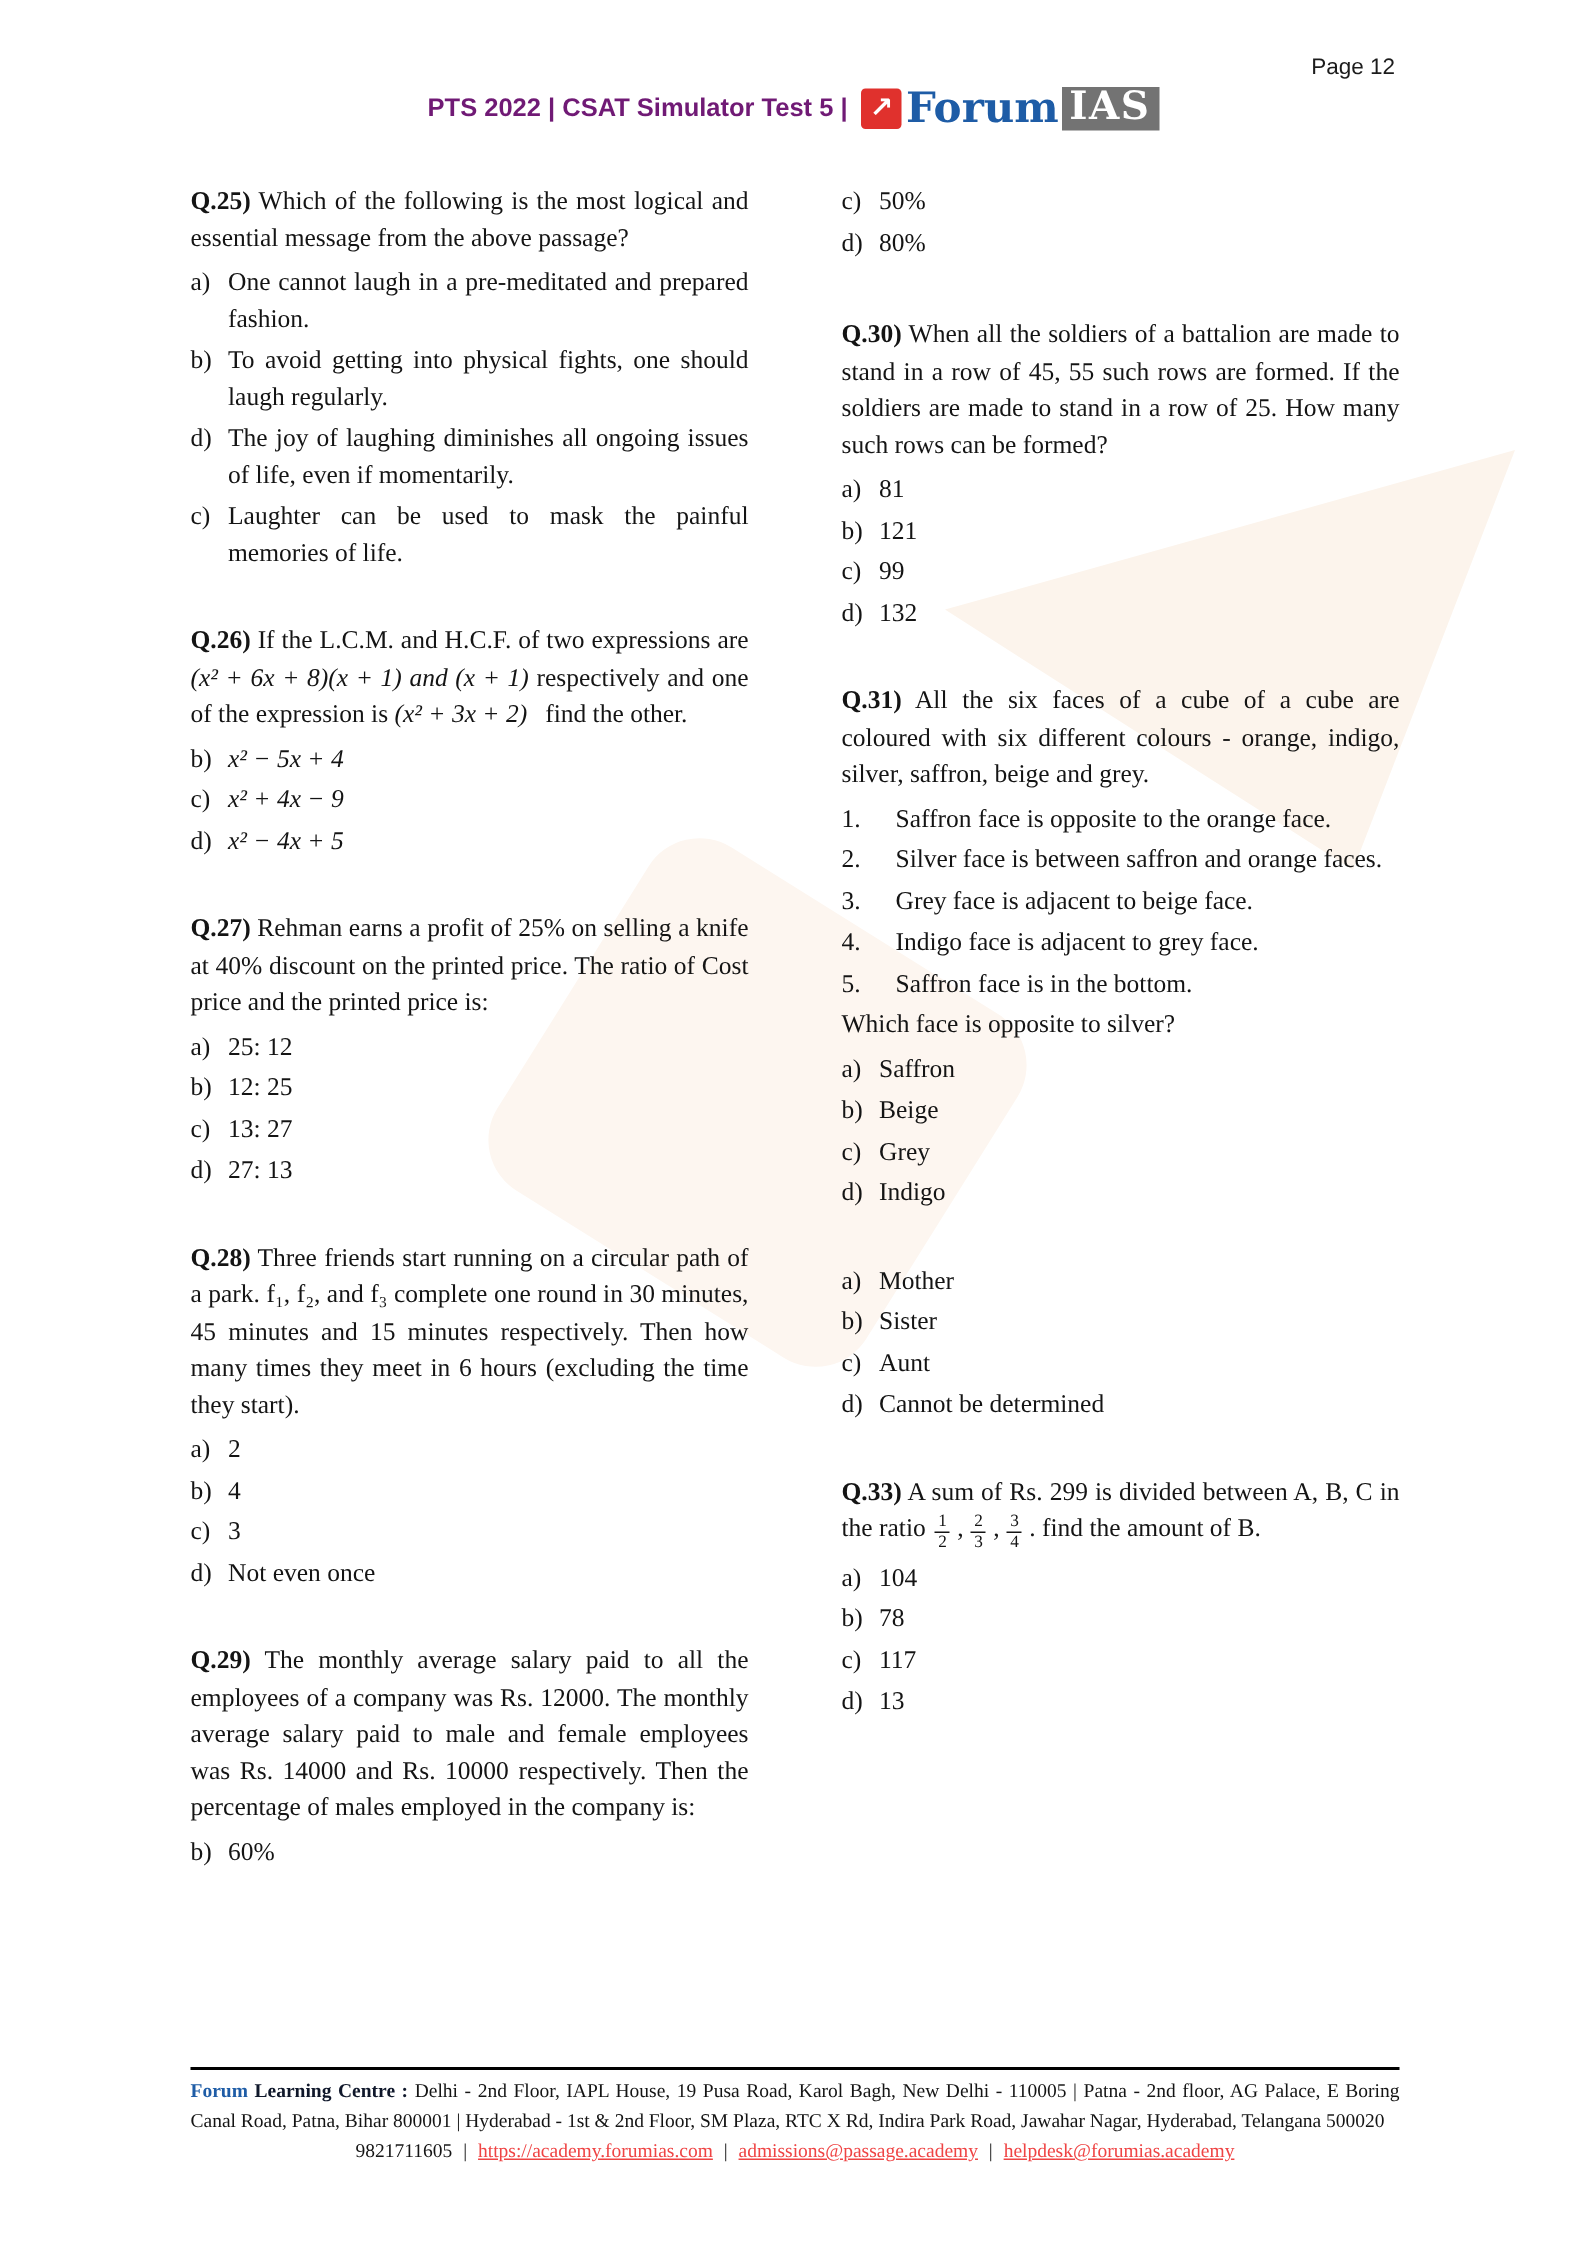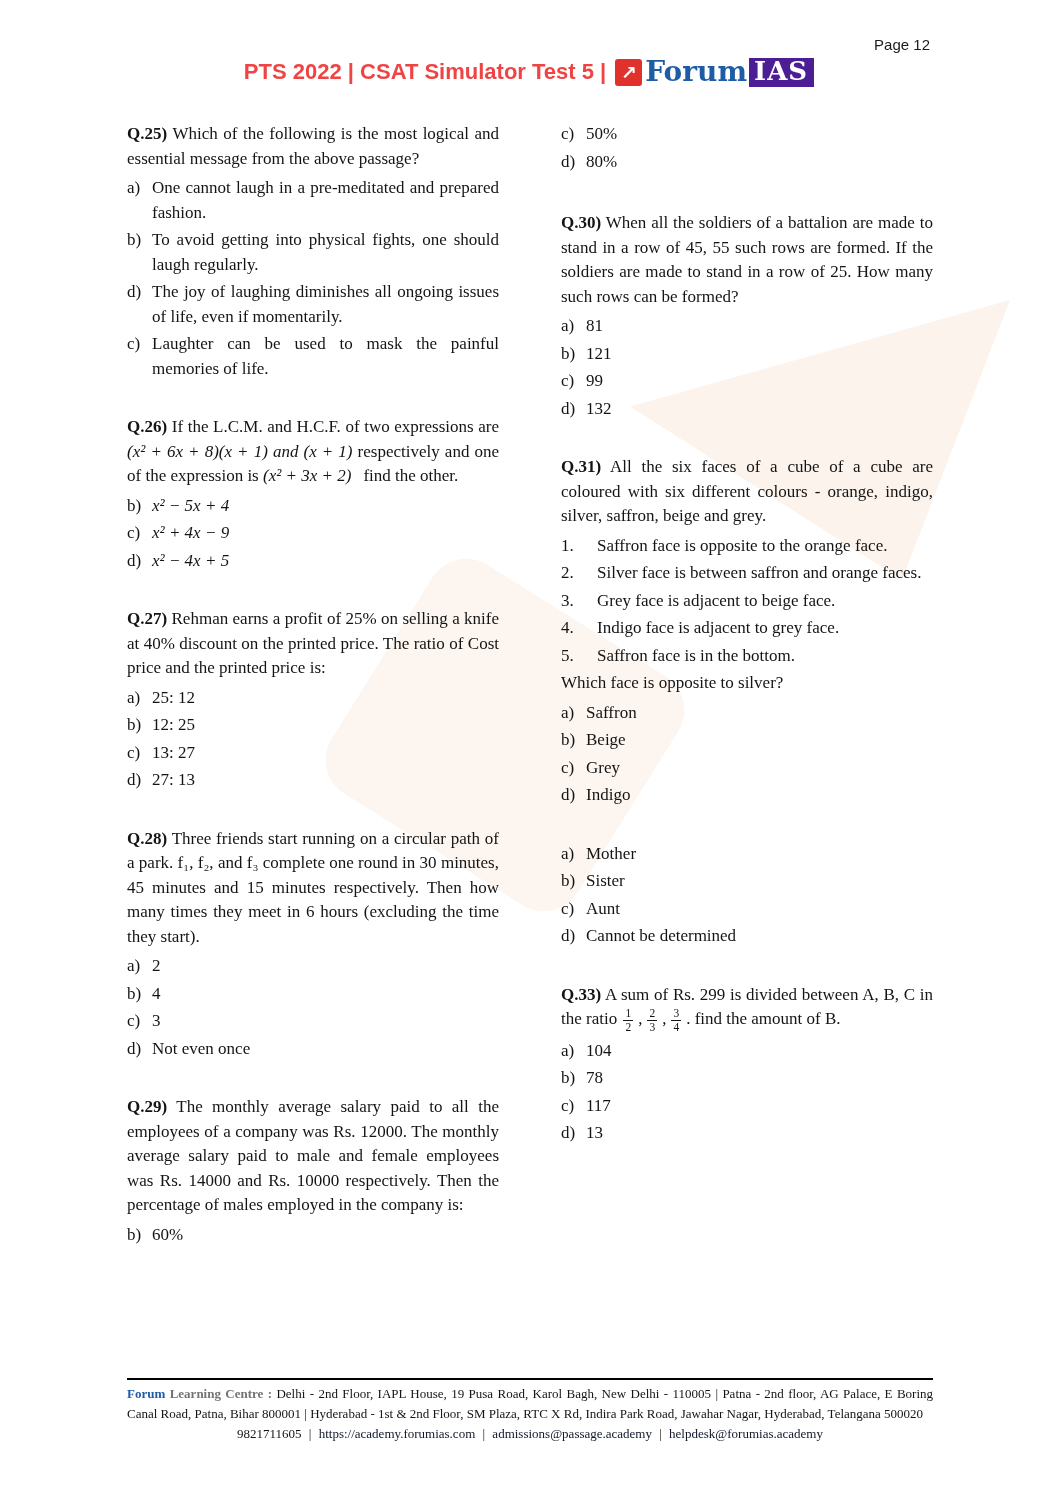--- a/index.html
+++ b/index.html
@@ -11,29 +11,29 @@
   }
   
   .wm1 { position:absolute; left:630px; top:300px; width:400px; height:280px;
          background:#fcf4ec; clip-path:polygon(95% 0, 0 38%, 68% 100%); z-index:0; }
   .wm2 { position:absolute; left:360px; top:600px; width:290px; height:270px;
          background:#fdf6f0; transform:rotate(32deg); border-radius:40px; z-index:0; }
   .page-label { position:absolute; top:33px; right:128px; z-index:2;
                 font-family:"Liberation Sans",sans-serif; font-size:15px; color:#1c1c1c; }
   .header { position:absolute; top:58px; left:0; right:0; display:flex;
             justify-content:center; align-items:center; gap:9px; z-index:2; }
-  .title { font-family:"Liberation Sans",sans-serif; font-weight:700; font-size:22px; color:#ef4444; }
+  .title { font-family:"Liberation Sans",sans-serif; font-weight:700; font-size:17px; color:#701a75; }
   .logo { display:flex; align-items:center; }
   .logo-arrow-box { width:27px; height:27px; background:#e0312d; border-radius:3px;
                     display:flex; align-items:center; justify-content:center;
                     font-family:"DejaVu Sans",sans-serif; font-size:19px; font-weight:700;
                     color:#ffffff; margin-right:3px; }
   .logo-forum { font-family:"DejaVu Serif",serif; font-weight:700; font-size:28px; color:#1e5ca6; }
   .logo-ias { font-family:"DejaVu Serif",serif; font-weight:700; font-size:26px; color:#ffffff;
-              background:#4c1d95; padding:1px 6px 3px 5px; margin-left:2px; letter-spacing:1px; }
+              background:#737373; padding:1px 6px 3px 5px; margin-left:2px; letter-spacing:1px; }
   .col { position:absolute; top:122px; width:372px; z-index:1; }
   .col-left { left:127px; }
   .col-right { left:561px; }
   .q { margin-bottom:34px; }
   .prompt { text-align:justify; margin-bottom:5px; }
   .qnum { font-weight:700; }
   .opt { padding-left:25px; text-indent:-25px; margin-bottom:3px; text-align:justify; }
   .olabel { display:inline-block; width:25px; text-indent:0; }
   .listitem { padding-left:36px; text-indent:-36px; margin-bottom:3px; text-align:justify; }
   .lnum { display:inline-block; width:36px; text-indent:0; }
@@ -45,23 +45,23 @@
   .frac { display:inline-block; vertical-align:-7px; text-align:center; line-height:1;
           font-size:11.5px; margin:0 2px; font-style:normal; }
   .fn { display:block; border-bottom:1px solid #141414; padding:0 2px 1px 2px; }
   .fd { display:block; padding-top:1px; }
   .fsep { margin:0 3px; }
   .footer { position:absolute; left:127px; top:1378px; width:806px; z-index:2;
             font-size:13px; line-height:20px; color:#141414; }
   .frule { border-top:2px solid #000000; margin-bottom:4px; }
   .faddr { text-align:justify; }
   .fb-blue { color:#1e5ca6; font-weight:700; }
-  .fb-red { color:#737373; font-weight:700; }
+  .fb-red { color:#0f172a; font-weight:700; }
   .flinks { text-align:center; }
-  .flink { color:#0f172a; cursor:pointer; }
+  .flink { color:#ef4444; text-decoration:underline; cursor:pointer; }
   .fsep2 { margin:0 4px; }
 </style>
 </head>
 <body>
 
 <div class="page">
 
   <div class="wm1"></div>
   <div class="wm2"></div>
 

